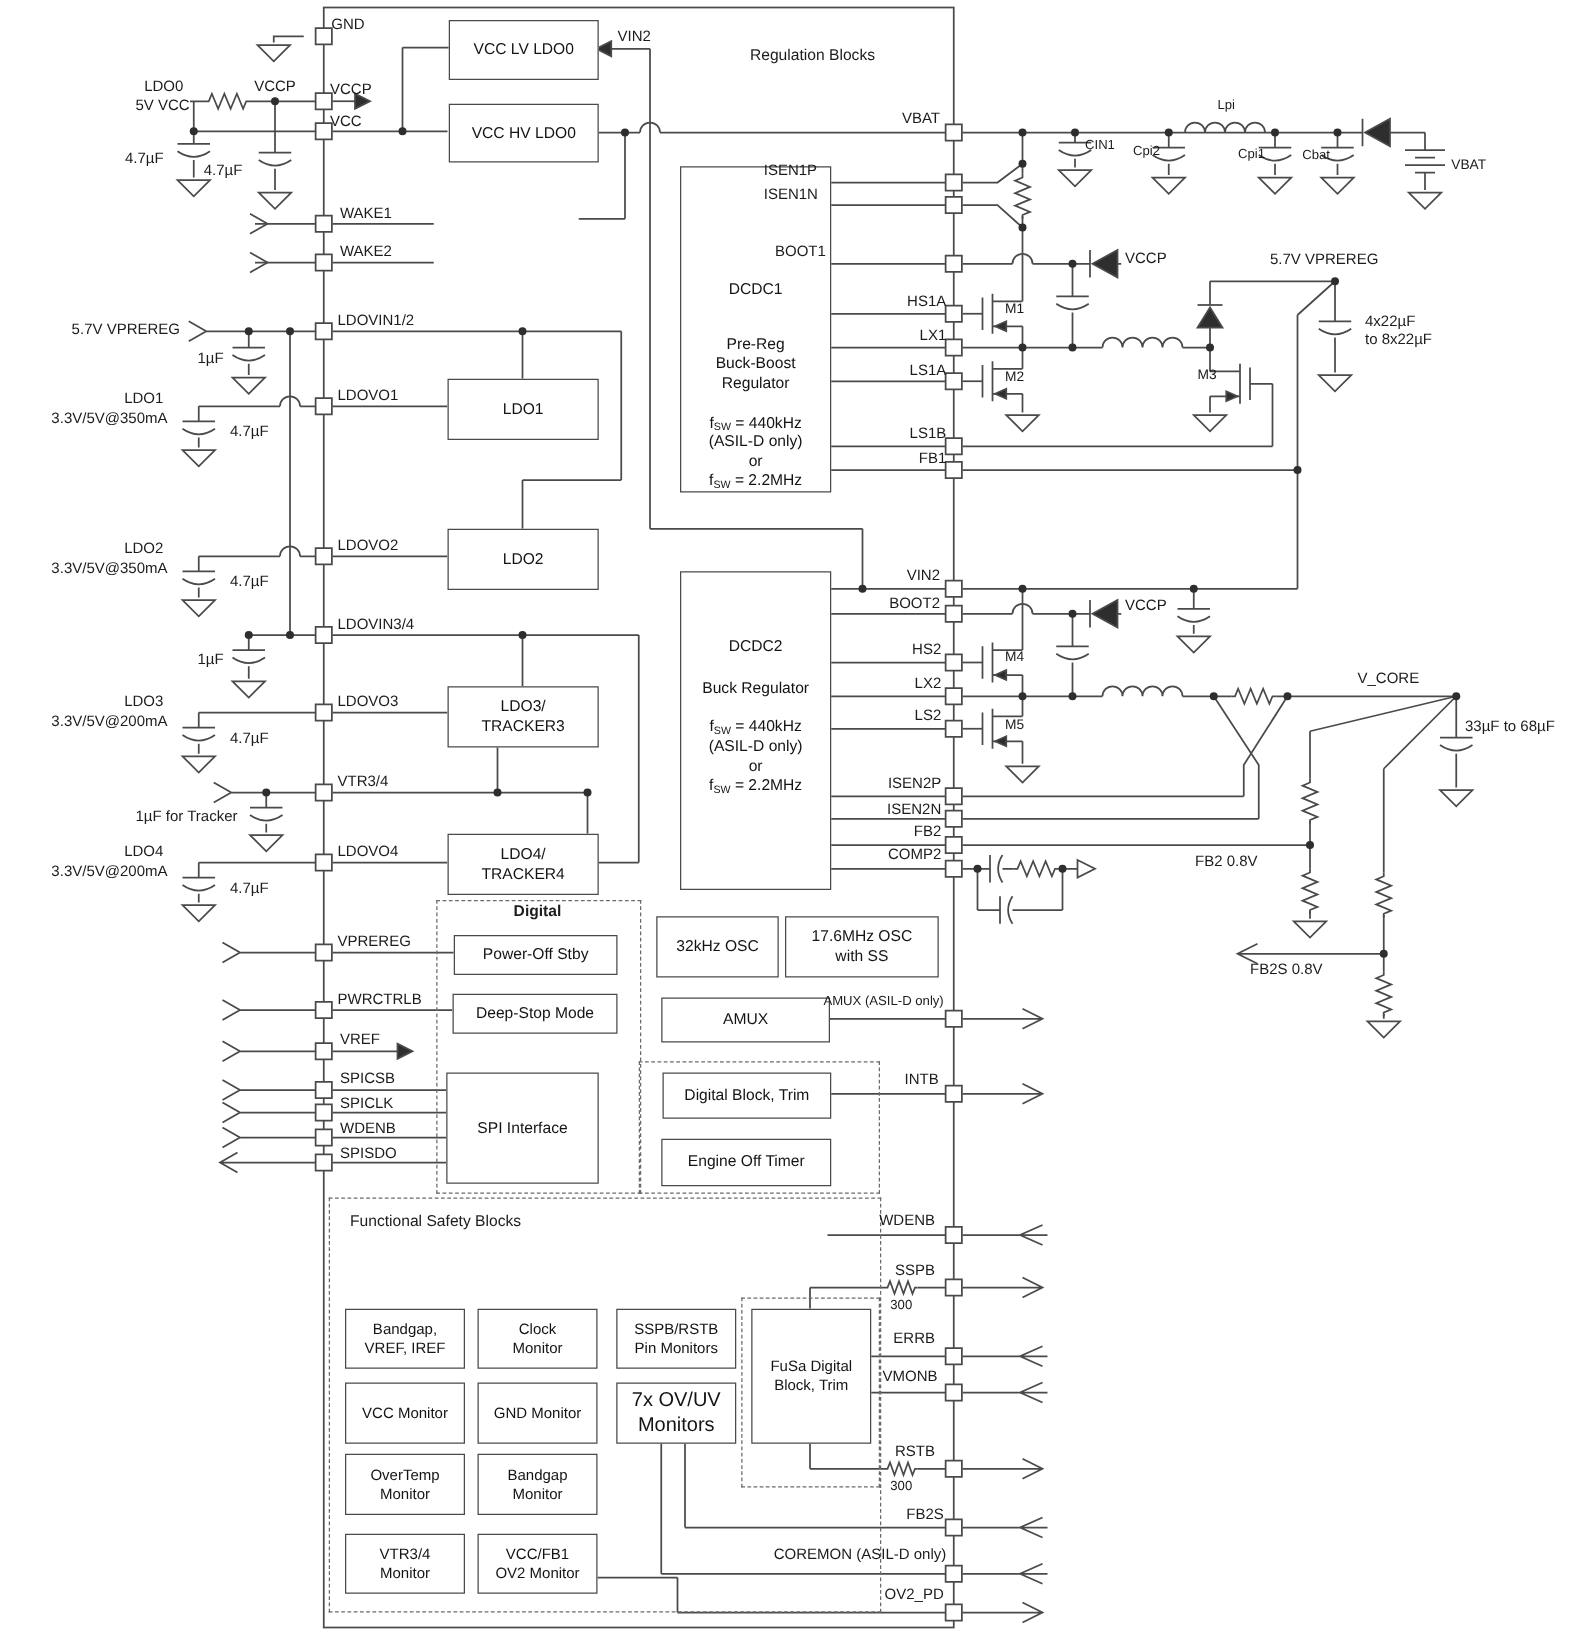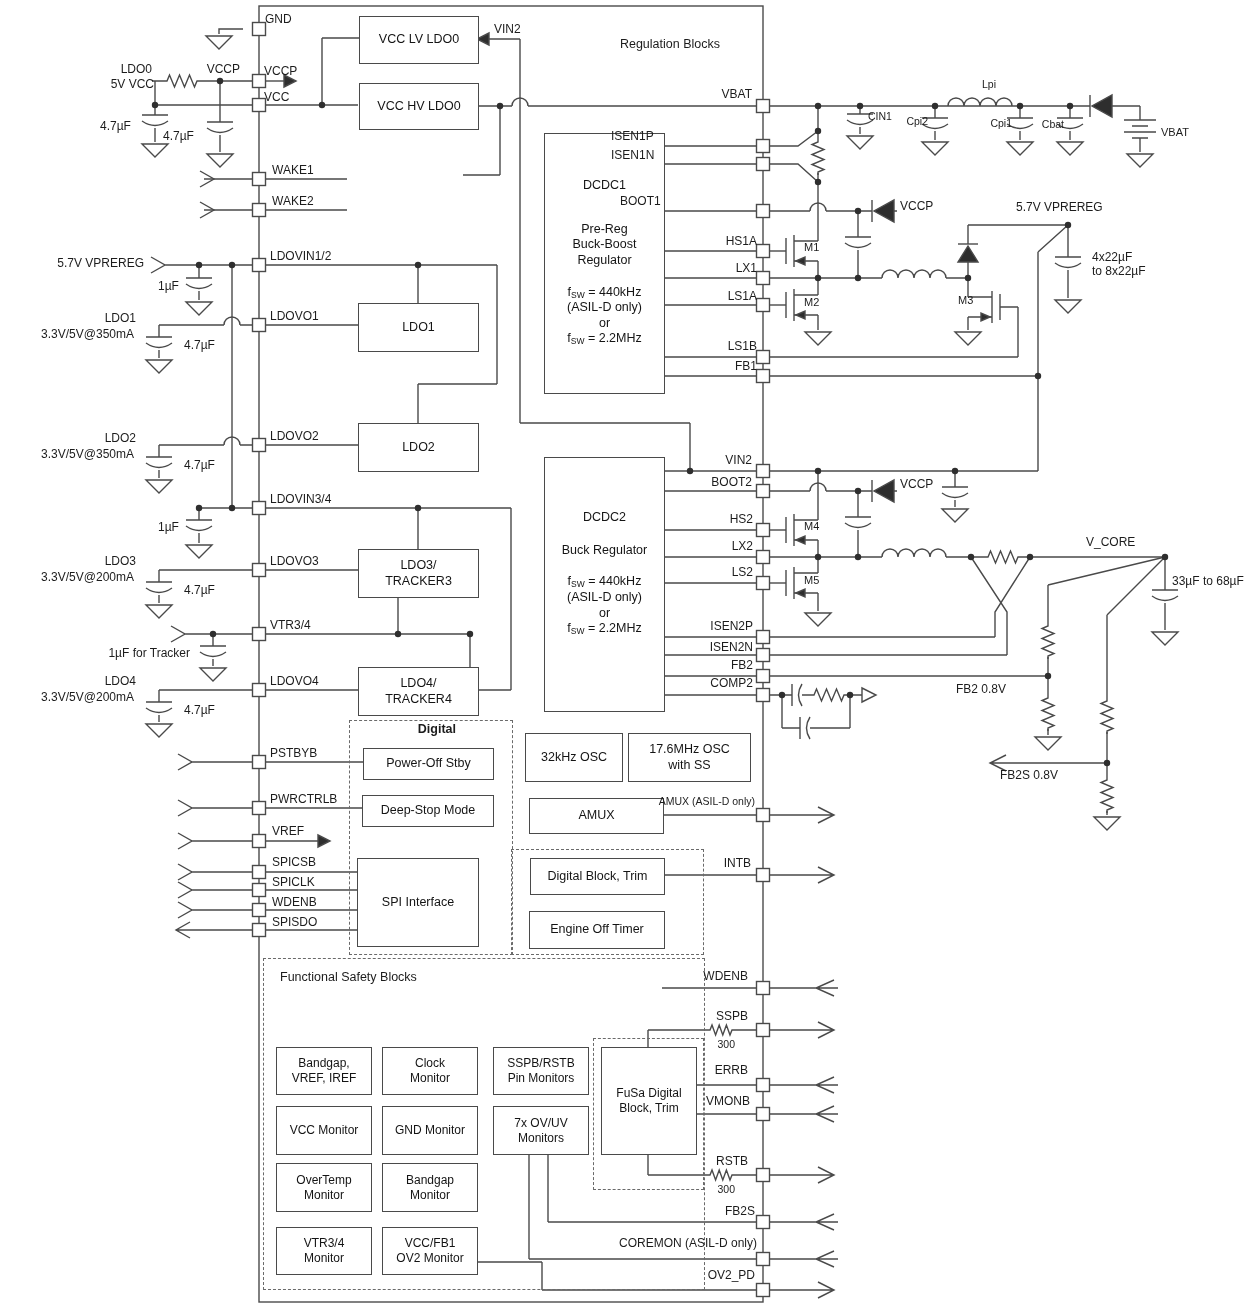--- a/index.html
+++ b/index.html
@@ -1,20 +1,20 @@
 <!DOCTYPE html>
 <html><head>
 <meta charset="utf-8">
 <style>
   html,body{margin:0;padding:0;background:#fff}
   #stage{position:relative;width:1256px;height:1315px;background:#fff;overflow:hidden;
          font-family:"Liberation Sans",sans-serif;color:#1c1c1c}
   #wires{position:absolute;left:0;top:0}
   .lb{position:absolute;font-size:12px;line-height:1.12;white-space:nowrap;color:#1c1c1c}
-  .ctr{text-align:right}.rt{text-align:right}
+  .ctr{text-align:center}.rt{text-align:right}
   .sm{font-size:10.5px}.md{font-size:11px}
   .b{font-weight:bold}
   .blk{position:absolute;border:1.4px solid #4a4a4a;background:#fff;display:flex;flex-direction:column;
        align-items:center;justify-content:center;text-align:center;font-size:12.5px;color:#141414;line-height:1.25}
   .dashbox{position:absolute;border:1.45px dashed #6a6a6a;background:transparent}
   .sub{font-size:8.5px;vertical-align:-2px}
 </style>
 </head>
 <body>
 
@@ -374,21 +374,21 @@
 <div class="dashbox" style="left:593px;top:1038px;width:109px;height:150px"></div>
 
 <div class="blk" style="left:359px;top:16px;width:118px;height:46px">
       <span>VCC LV LDO0</span>
     </div>
 <div class="blk" style="left:359px;top:83px;width:118px;height:45px">
       <span>VCC HV LDO0</span>
     </div>
 
 
-<div class="blk" style="left:544px;top:133px;width:119px;height:259px;justify-content:flex-start">
+<div class="blk" style="left:544px;top:133px;width:119px;height:259px;justify-content:flex-end">
   <div style="margin-top:44px">DCDC1</div>
   <div style="margin-top:28px">Pre-Reg</div>
   <div>Buck-Boost</div>
   <div>Regulator</div>
   <div style="margin-top:16px"><span>f</span><span class="sub">SW</span><span> = 440kHz</span></div>
   <div>(ASIL-D only)</div>
   <div>or</div>
   <div><span>f</span><span class="sub">SW</span><span> = 2.2MHz</span></div>
 </div>
 
@@ -454,21 +454,21 @@
 <div class="blk" style="left:493px;top:1047px;width:94px;height:46px;font-size:12px">
       <div>SSPB/RSTB</div>
       <div>Pin Monitors</div>
     </div>
 <div class="blk" style="left:276px;top:1106px;width:94px;height:47px;font-size:12px">
       <span>VCC Monitor</span>
     </div>
 <div class="blk" style="left:382px;top:1106px;width:94px;height:47px;font-size:12px">
       <span>GND Monitor</span>
     </div>
-<div class="blk" style="left:493px;top:1106px;width:94px;height:47px;font-size:12px">
+<div class="blk" style="left:493px;top:1106px;width:94px;height:47px;font-size:16px">
       <div>7x OV/UV</div>
       <div>Monitors</div>
     </div>
 <div class="blk" style="left:276px;top:1163px;width:94px;height:47px;font-size:12px">
       <div>OverTemp</div>
       <div>Monitor</div>
     </div>
 <div class="blk" style="left:382px;top:1163px;width:94px;height:47px;font-size:12px">
       <div>Bandgap</div>
       <div>Monitor</div>
@@ -495,21 +495,21 @@
 <div class="lb" style="left:264px;top:91px">VCC</div>
 <div class="lb" style="left:272px;top:164px">WAKE1</div>
 <div class="lb" style="left:272px;top:195px">WAKE2</div>
 <div class="lb" style="left:270px;top:250px">LDOVIN1/2</div>
 <div class="lb" style="left:270px;top:310px">LDOVO1</div>
 <div class="lb" style="left:270px;top:430px">LDOVO2</div>
 <div class="lb" style="left:270px;top:493px">LDOVIN3/4</div>
 <div class="lb" style="left:270px;top:555px">LDOVO3</div>
 <div class="lb" style="left:270px;top:619px">VTR3/4</div>
 <div class="lb" style="left:270px;top:675px">LDOVO4</div>
-<div class="lb" style="left:270px;top:747px">PSTBYB</div>
+<div class="lb" style="left:270px;top:747px">VPREREG</div>
 <div class="lb" style="left:270px;top:793px">PWRCTRLB</div>
 <div class="lb" style="left:272px;top:825px">VREF</div>
 <div class="lb" style="left:272px;top:856px">SPICSB</div>
 <div class="lb" style="left:272px;top:876px">SPICLK</div>
 <div class="lb" style="left:272px;top:896px">WDENB</div>
 <div class="lb" style="left:272px;top:916px">SPISDO</div>
 
 <div class="lb rt" style="left:700px;top:88px;width:52px">VBAT</div>
 <div class="lb" style="left:611px;top:130px">ISEN1P</div>
 <div class="lb" style="left:611px;top:149px">ISEN1N</div>

